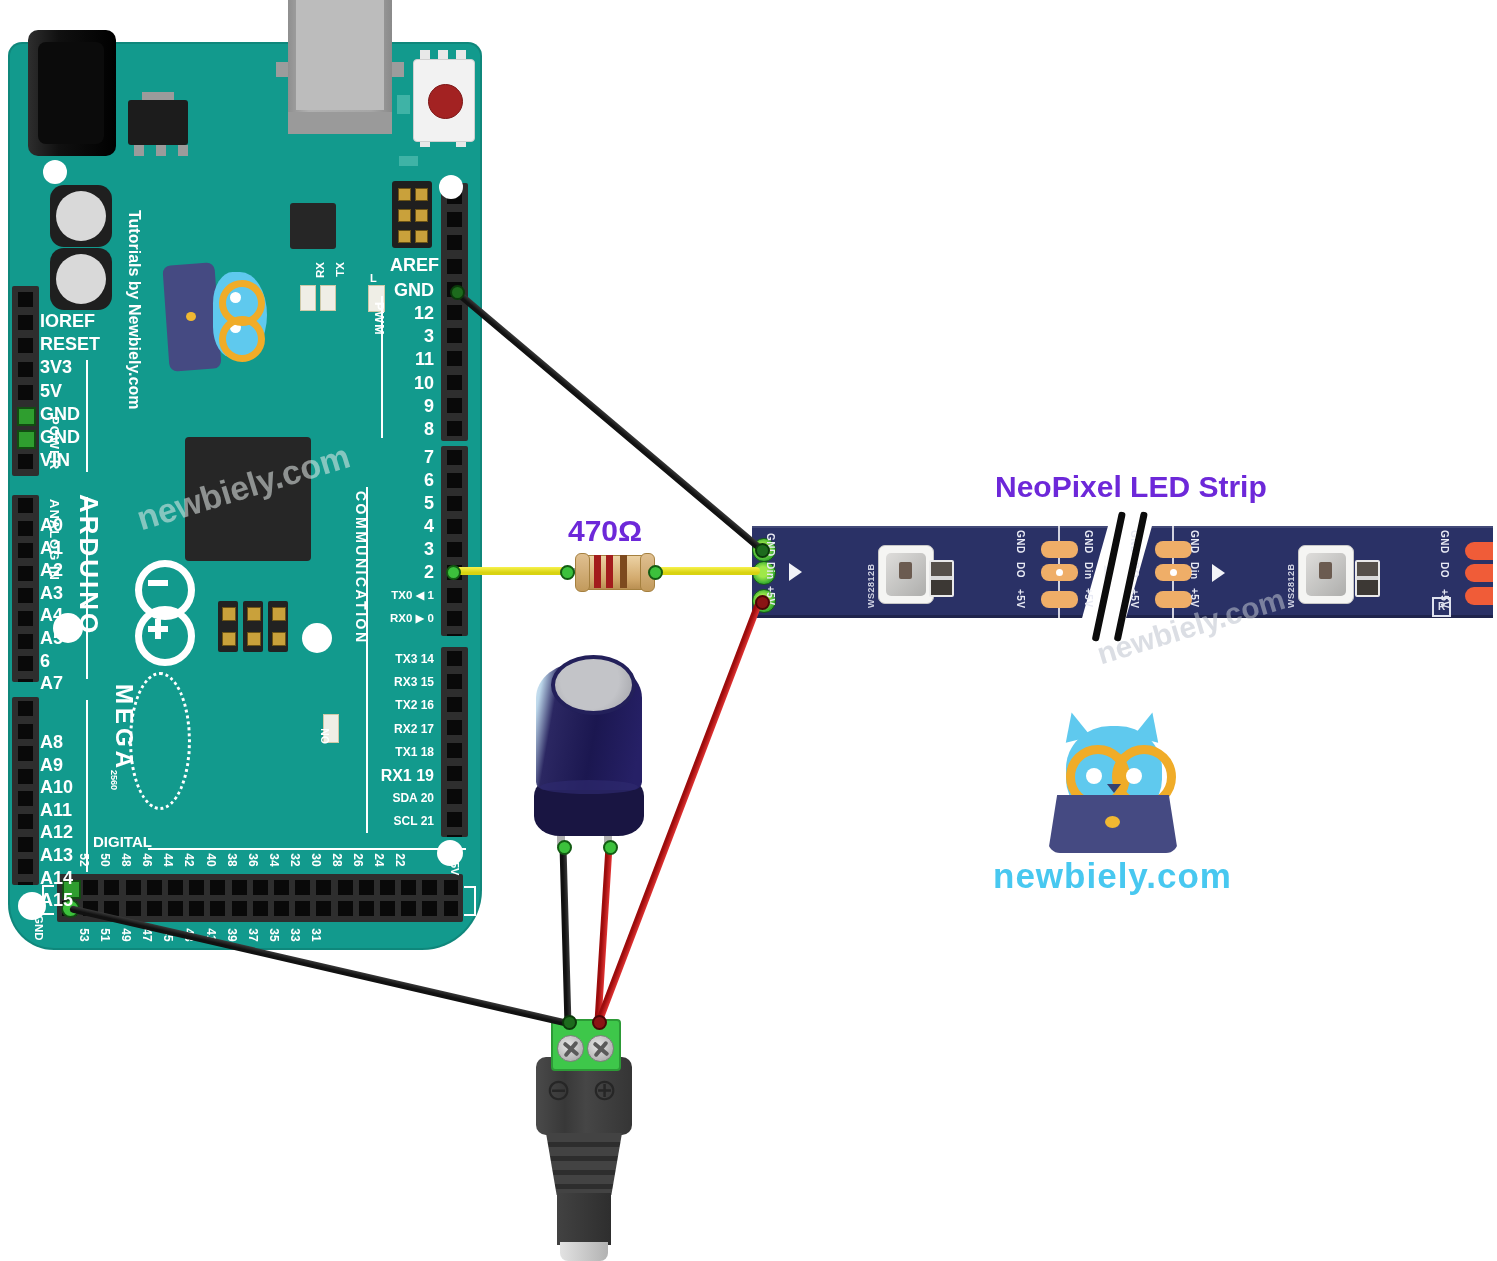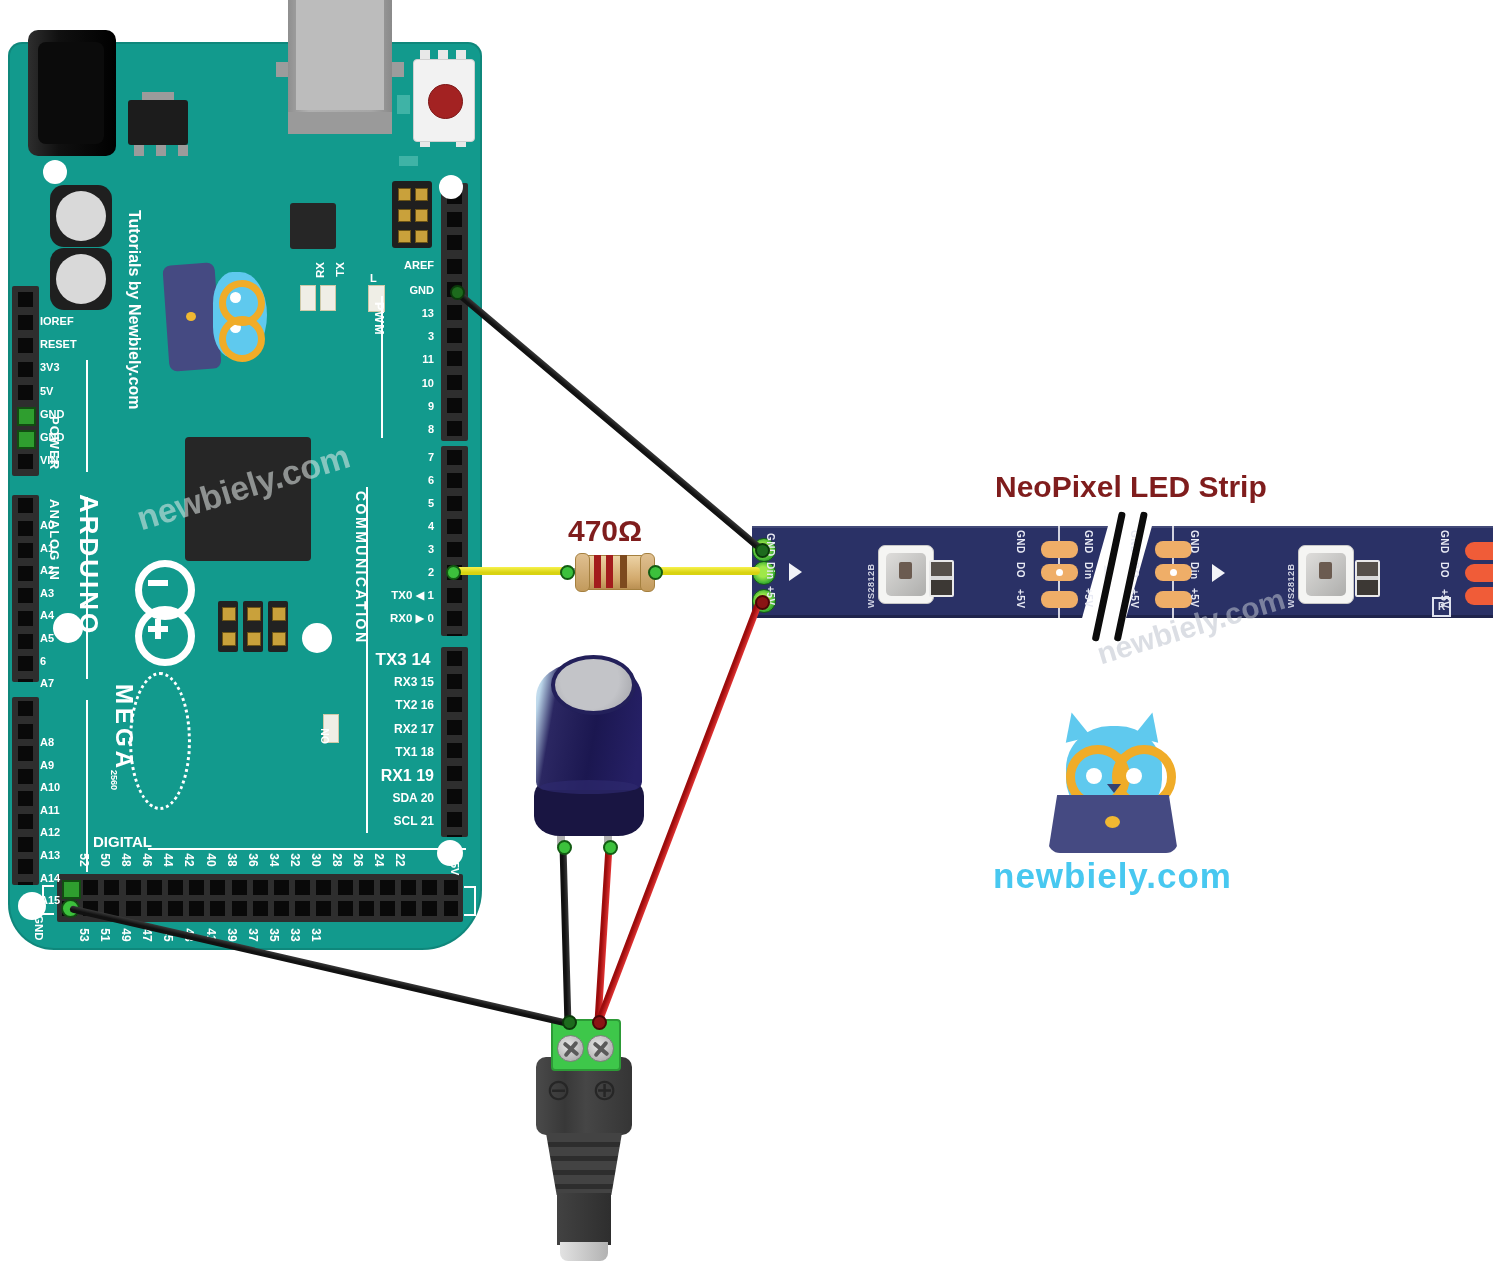--- a/index.html
+++ b/index.html
@@ -10,21 +10,21 @@
   
   .board{background:#129a8d;border-radius:14px 14px 60px 46px;box-shadow:inset 0 0 0 2px rgba(0,0,0,0.12);z-index:10;}
   .hole{background:#fff;border-radius:50%;z-index:14;}
   .hdr{background:#2e2e2e;border-radius:2px;z-index:13;}
   .vpins{position:absolute;left:6px;top:0;width:15px;bottom:0;
          background:repeating-linear-gradient(180deg,#090909 0 15px,rgba(0,0,0,0) 15px var(--pitch,23.2px));}
   .hrow{position:absolute;height:15px;background:repeating-linear-gradient(90deg,#090909 0 15px,rgba(0,0,0,0) 15px 21.2px);}
   .gpin{background:#2f9e2f;border:2px solid #124d12;z-index:15;}
   .gpin.round{border-radius:50%;background:#3cc13c;}
   .pincol{display:flex;flex-direction:column;z-index:16;}
-  .pincol span{height:var(--rh);line-height:var(--rh);font-size:11px;font-weight:bold;color:#fff;white-space:nowrap;}
+  .pincol span{height:var(--rh);line-height:var(--rh);font-size:18px;font-weight:bold;color:#fff;white-space:nowrap;}
   .pincol.r span{text-align:right;}
   .digrow{display:flex;z-index:16;}
   .digrow span{width:21.1px;height:22px;line-height:22px;text-align:center;transform:rotate(90deg);
                font-size:12px;font-weight:bold;color:#fff;}
   .rot90{transform:rotate(90deg);transform-origin:0 0;white-space:nowrap;display:inline-block;}
   .rotm90{transform:rotate(-90deg);transform-origin:0 0;white-space:nowrap;display:inline-block;}
   .wline{background:#fff;z-index:15;}
   .bracket{z-index:15;border:2px solid #fff;}
   .bracket.left{border-right:none;}
   .bracket.right{border-left:none;}
@@ -52,21 +52,21 @@
   .slab{position:absolute;z-index:35;color:#e8eaf4;font-weight:bold;font-size:10px;letter-spacing:0.5px;}
   .arrow{position:absolute;width:0;height:0;border-top:9px solid transparent;border-bottom:9px solid transparent;
          border-left:13px solid #f2f3f8;z-index:35;}
   .ws{position:absolute;width:54px;height:57px;background:#f5f5f3;border:1px solid #c6c6c6;border-radius:7px;z-index:34;}
   .ws i{position:absolute;left:7px;top:7px;right:7px;bottom:7px;background:linear-gradient(135deg,#dedddb,#aeaeac);border-radius:5px;}
   .ws b{position:absolute;left:20px;top:16px;width:13px;height:17px;background:#6b5b50;border-radius:2px;}
   .cmp{position:absolute;width:21px;height:33px;border:2px solid #e9e9e9;border-radius:2px;z-index:34;
        background:linear-gradient(180deg,#56504a 0 42%,#d9d9d9 42% 55%,#3c3834 55%);}
   .breakbar{position:absolute;width:7px;height:132px;background:#0c0c0c;border-radius:3px;z-index:56;transform-origin:50% 0;transform:rotate(12deg);}
   
-  .pink{position:absolute;color:#7f1d1d;font-weight:bold;font-size:30px;z-index:100;white-space:nowrap;
+  .pink{position:absolute;color:#6d28d9;font-weight:bold;font-size:30px;z-index:100;white-space:nowrap;
         font-family:"Liberation Sans","DejaVu Sans",sans-serif;}
   .wm{position:absolute;font-weight:bold;white-space:nowrap;transform-origin:0 50%;}
   
   .screw{position:absolute;width:25px;height:25px;border-radius:50%;z-index:45;
          background:radial-gradient(circle at 40% 38%,#e6e6e6,#b4b4b4 70%,#8d8d8d);border:1px solid #7d7d7d;}
   .screw:before,.screw:after{content:"";position:absolute;left:50%;top:50%;width:19px;height:4px;background:#5a5a5a;border-radius:2px;}
   .screw:before{transform:translate(-50%,-50%) rotate(40deg);}
   .screw:after{transform:translate(-50%,-50%) rotate(-50deg);}
   
   .ear{position:absolute;width:0;height:0;border-left:13px solid transparent;border-right:13px solid transparent;z-index:98;}
@@ -209,21 +209,21 @@
       <span>A13</span>
       <span>A14</span>
       <span>A15</span>
     </div>
   <div class="abs pincol r" style="left:390px;top:253px;width:44px;--rh:24.5px;">
     <span>AREF</span>
     <span>GND</span>
   </div>
   <div class="abs pincol r" style="left:402px;top:302px;width:32px;--rh:23.2px;">
 
-  <span>13</span>
+  <span>12</span>
       <span>3</span>
       <span>11</span>
       <span>10</span>
       <span>9</span>
       <span>8</span>
     </div>
   <div class="abs pincol r" style="left:402px;top:446px;width:32px;--rh:23px;">
 
   <span>7</span>
       <span>6</span>
@@ -232,21 +232,21 @@
       <span>3</span>
       <span>2</span>
     </div>
   <div class="abs pincol r" style="left:368px;top:584px;width:66px;--rh:23px;font-size:11.5px;">
 
   <span style="font-size:11.5px;">TX0 ◀ 1</span>
       <span style="font-size:11.5px;">RX0 ▶ 0</span>
     </div>
   <div class="abs pincol r" style="left:372px;top:648px;width:62px;--rh:23.2px;">
 
-  <span style="font-size:17px;text-align:center;">TX3 14</span>
+  <span style="font-size:12px;">TX3 14</span>
       <span style="font-size:12px;">RX3 15</span>
       <span style="font-size:12px;">TX2 16</span>
       <span style="font-size:12px;">RX2 17</span>
       <span style="font-size:12px;">TX1 18</span>
       <span style="font-size:16px;">RX1 19</span>
       <span style="font-size:12px;">SDA 20</span>
       <span style="font-size:12px;">SCL 21</span>
     </div>
   <div class="abs digrow" style="left:73px;top:849px;">
 

